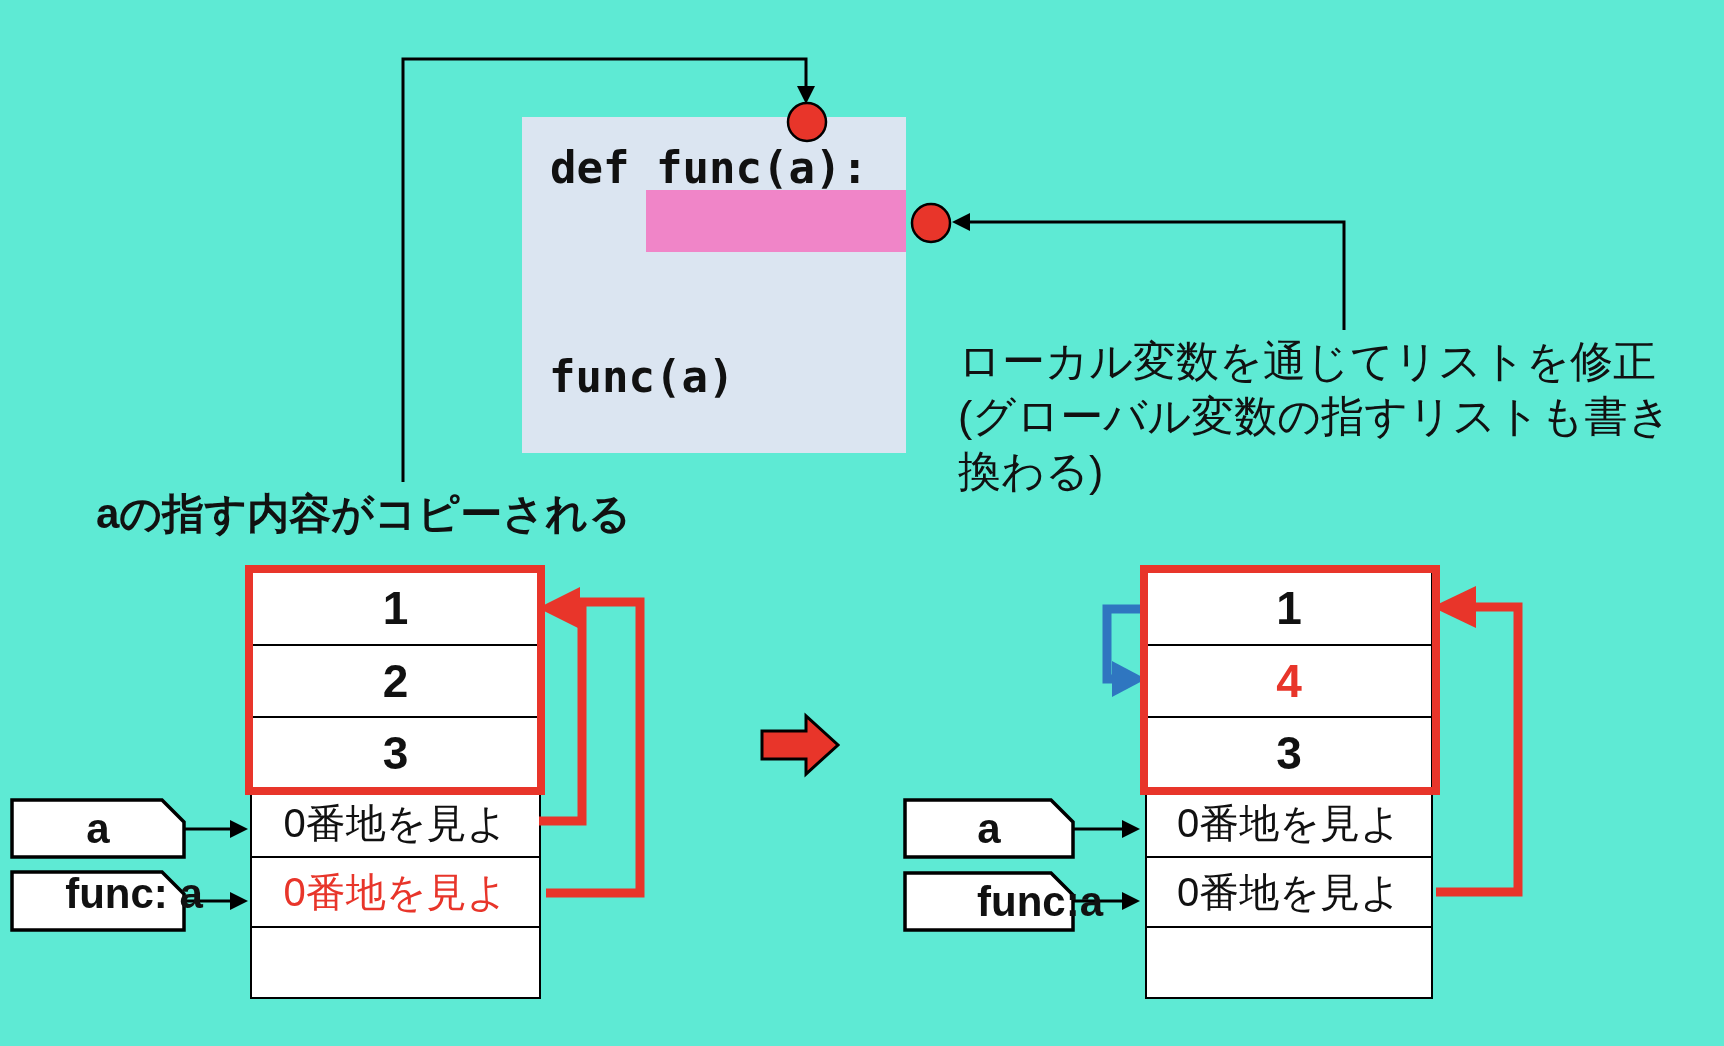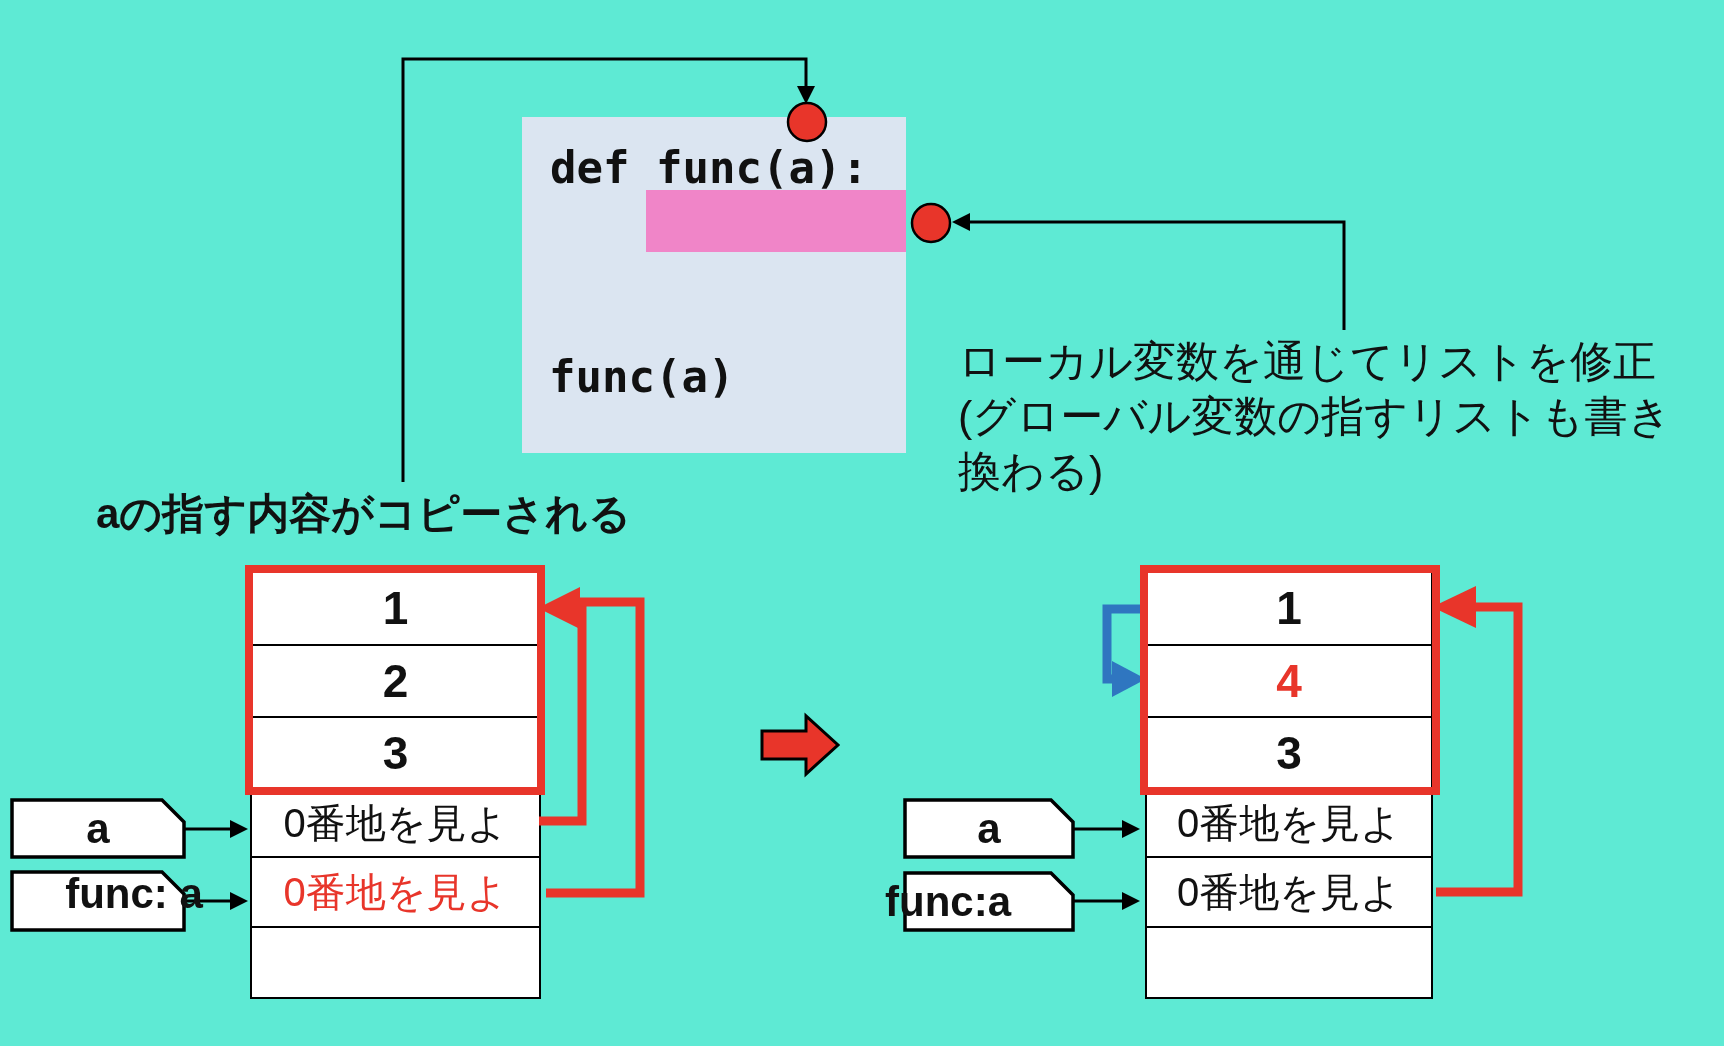--- a/index.html
+++ b/index.html
@@ -49,21 +49,21 @@
   .red-box-left  { left:245px; }
   .red-box-right { left:1140px; }
   
   .tag-label {
     display:flex; align-items:center; justify-content:center;
     font-size:42px; font-weight:600; color:#111; z-index:5; white-space:pre;
   }
   .tag-la { left:12px;  top:800px; width:172px; height:57px; }
   .tag-lf { left:12px;  top:872px; width:172px; height:44px;margin-left:36px; }
   .tag-ra { left:905px; top:800px; width:168px; height:57px; }
-  .tag-rf { left:864px; top:873px; width:168px; height:57px; }
+  .tag-rf { left:956px; top:873px; width:168px; height:57px; }
 </style>
 </head>
 <body>
 
 <div class="canvas">
 
   <div class="abs code-bg"></div>
   <div class="abs hl-pink"></div>
 
   <div class="abs code-line code-l1">def func(a):</div>

